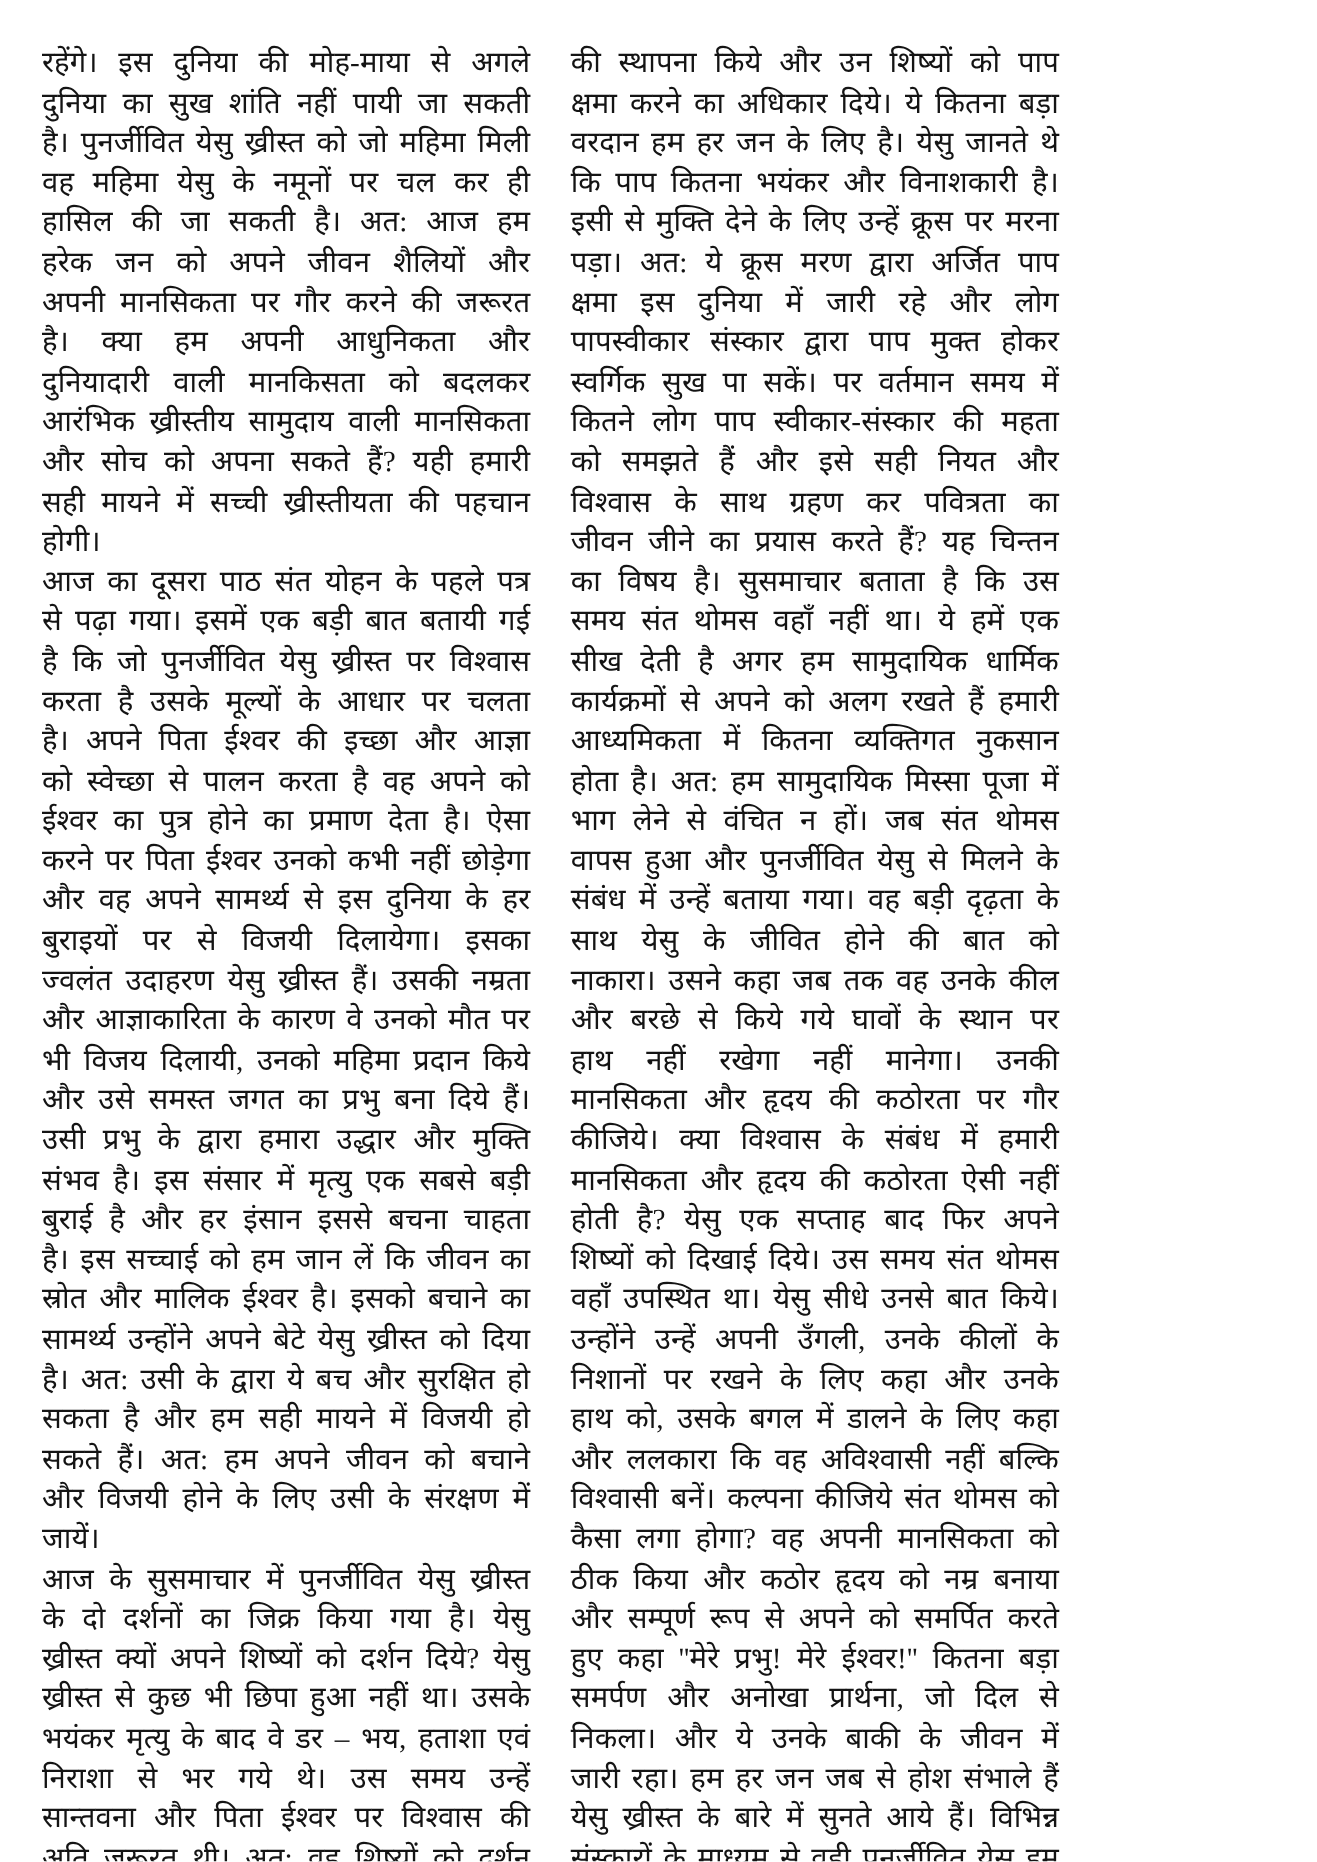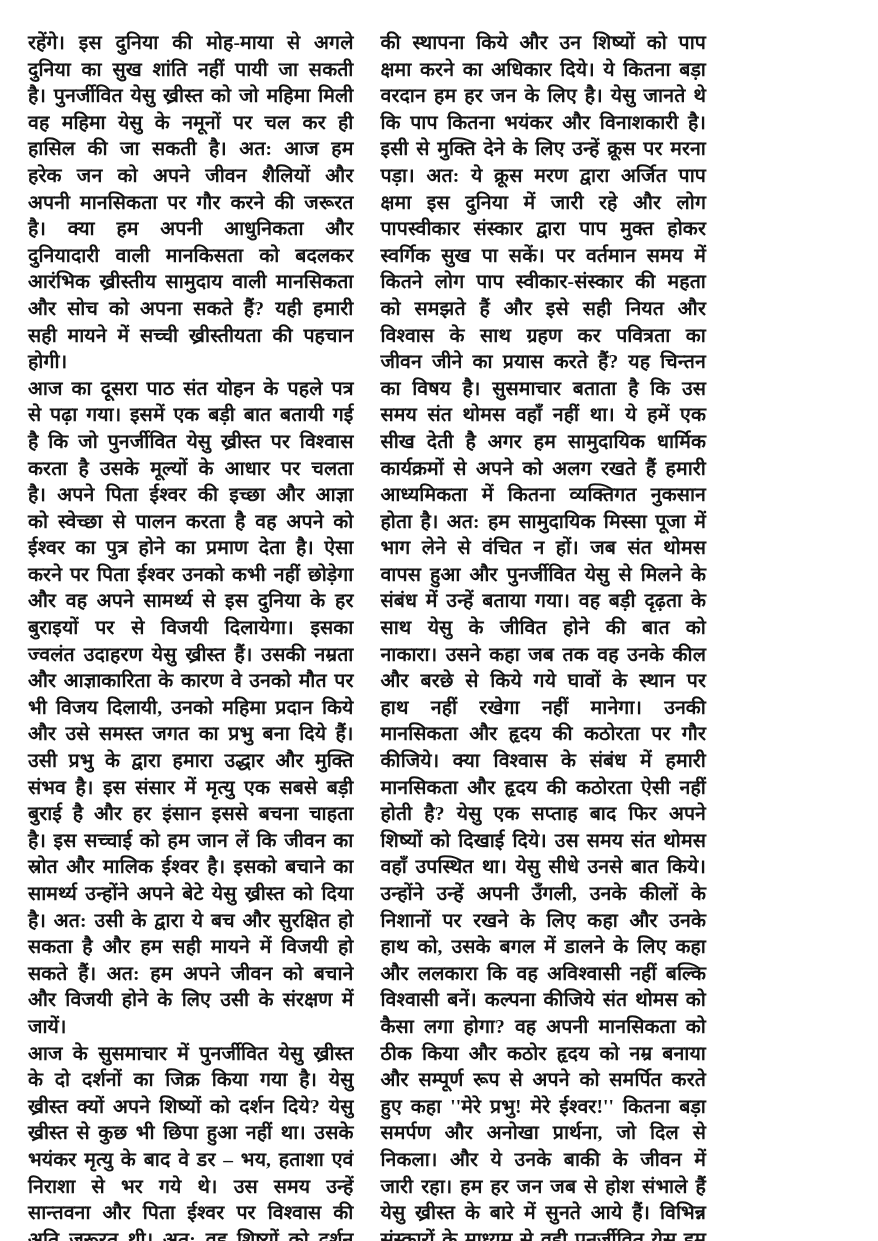--- a/index.html
+++ b/index.html
@@ -9,21 +9,20 @@
   }
   .page {
     position: relative;
     width: 732px;
     height: 1241px;
     background: #ffffff;
     box-sizing: border-box;
     font-family: "Liberation Serif", "DejaVu Serif", serif;
     color: #141414;
     overflow: hidden;
-    font-weight: bold;
   }
   .columns {
     position: absolute;
     top: 30px;
     left: 28px;
     right: 26px;
     display: flex;
     gap: 27px;
   }
   .col {

